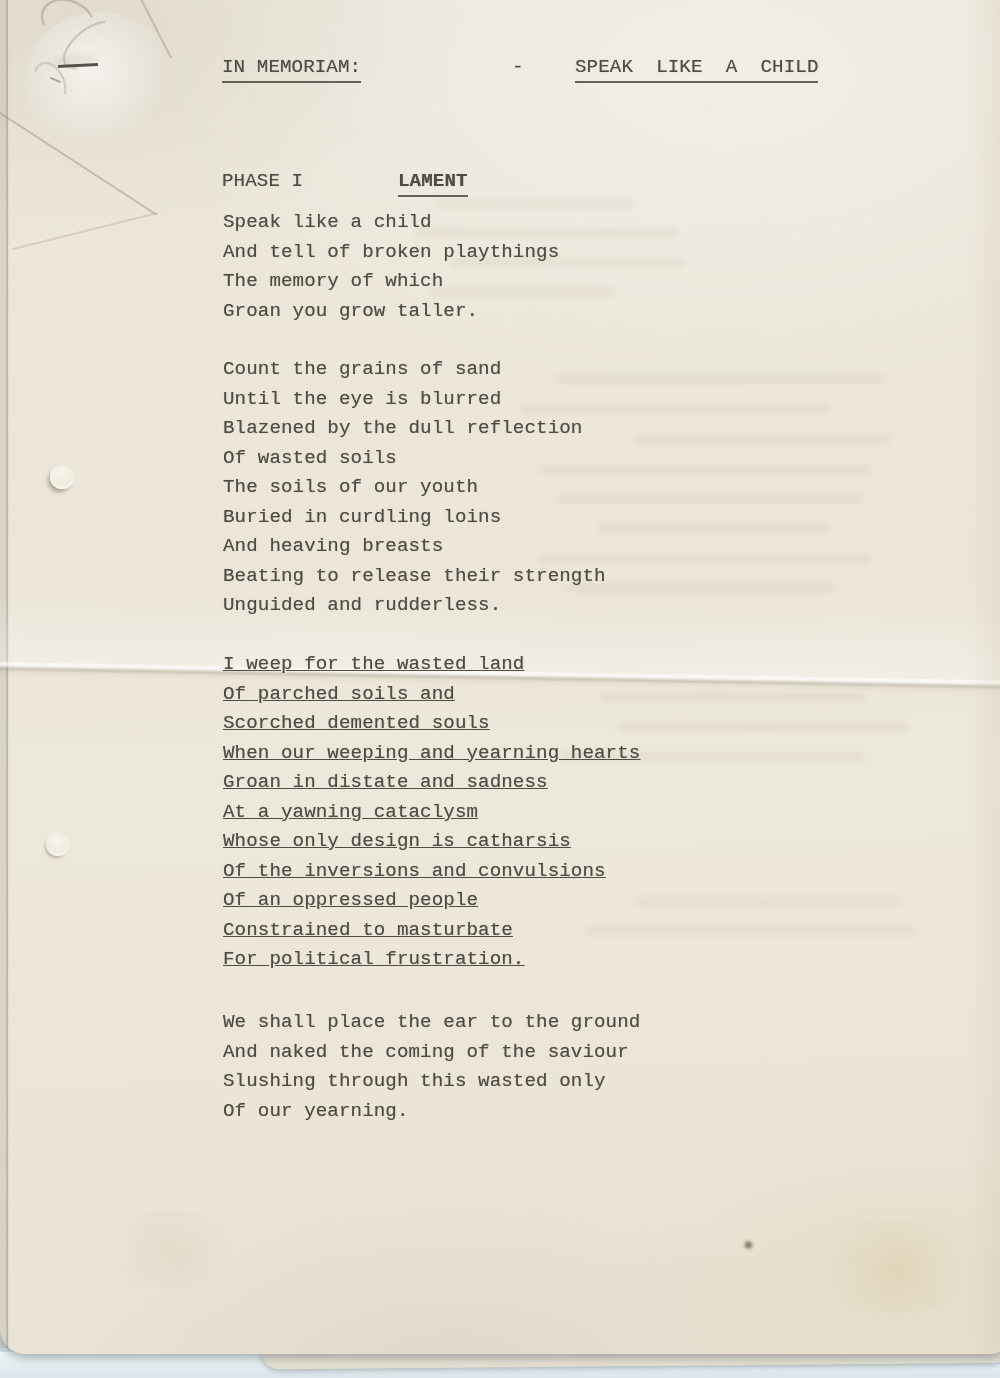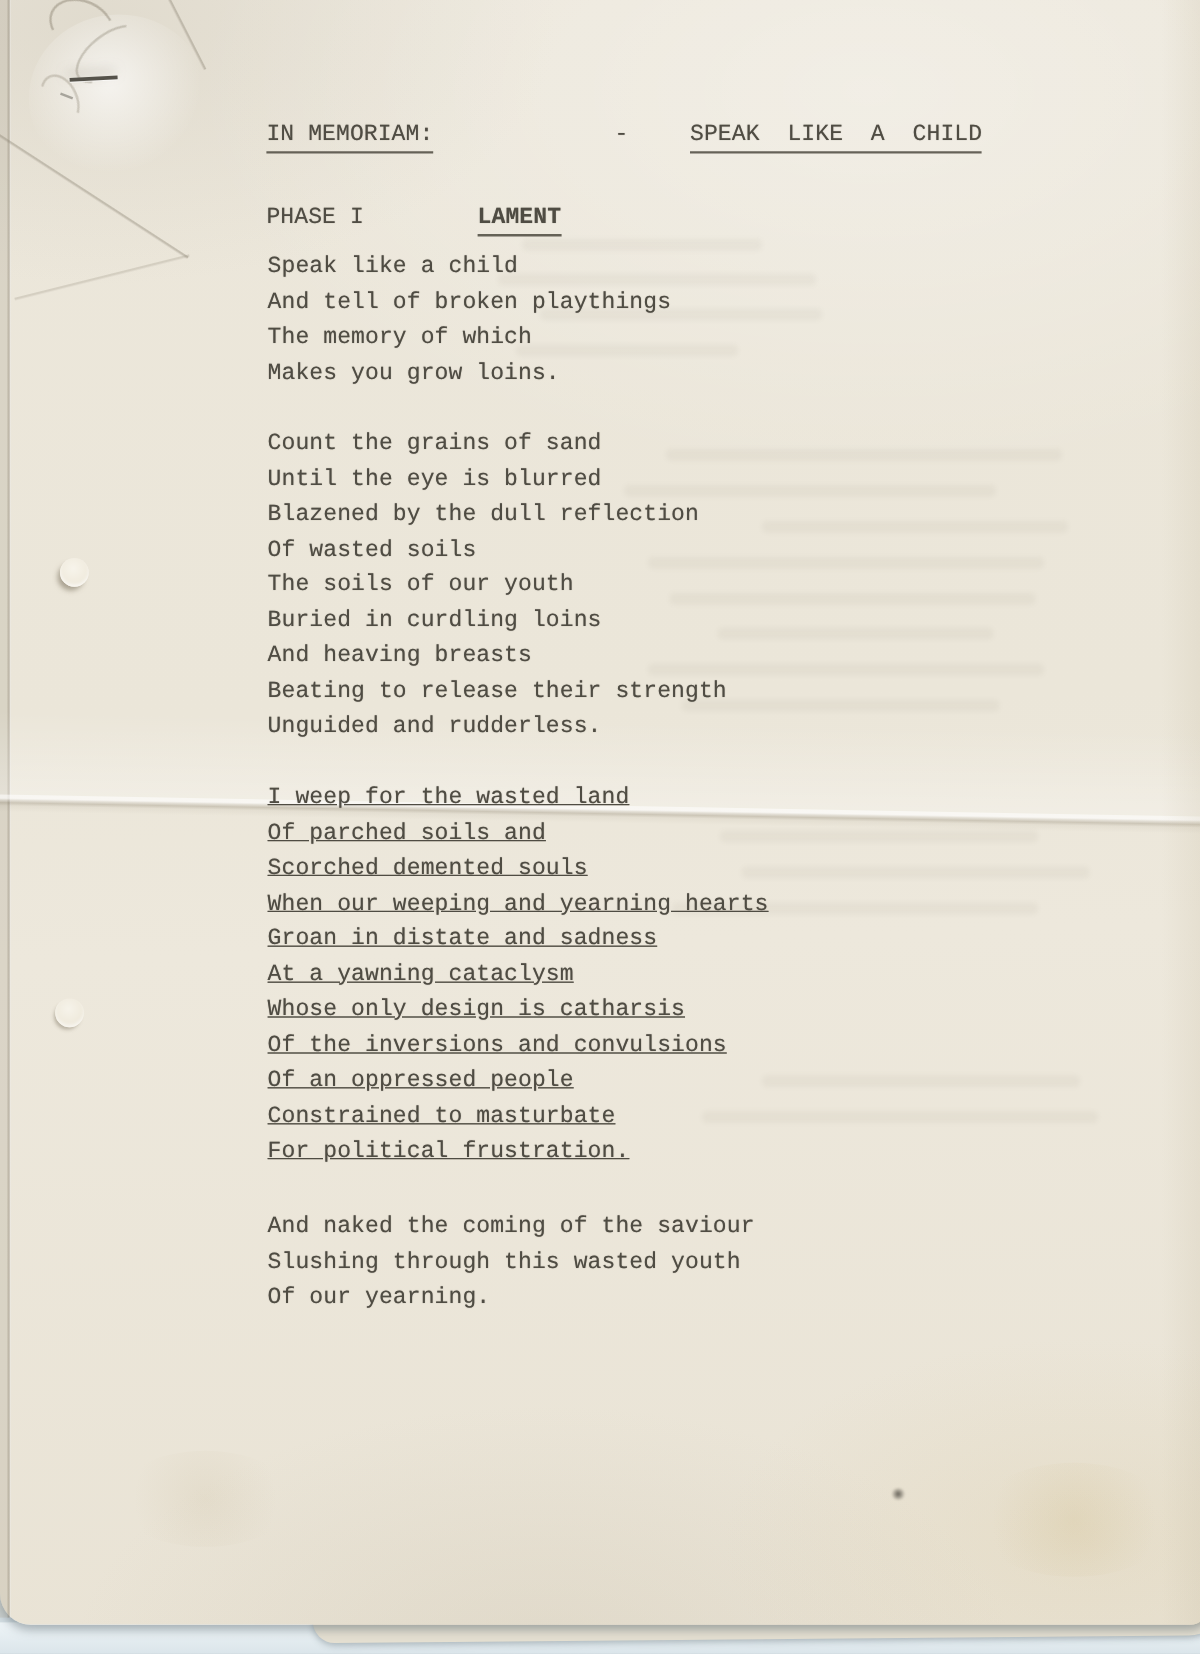--- a/index.html
+++ b/index.html
@@ -103,21 +103,21 @@
 
   
   .bb{position:absolute;height:10px;background:#6d6552;opacity:.055;filter:blur(2.3px);border-radius:4px;}
 
   
   .content{position:absolute;inset:0;color:#4f4c43;}
   .content span{white-space:pre;}
   .tline{position:absolute;font-size:19.2px;letter-spacing:.08px;
          text-shadow:0 0 .8px rgba(80,75,65,.55);}
   .u{display:inline-block;border-bottom:2px solid rgba(82,78,68,.88);padding-bottom:3px;}
-  .header-line{left:222px;top:56px;width:650px;height:34px;margin-top:45px;}
+  .header-line{left:222px;top:56px;width:650px;height:34px;}
   .dash{position:absolute;left:290px;top:0;}
   .title-right{position:absolute;left:353px;top:0;}
   .phase-line{left:222px;top:148px;width:400px;height:34px;margin-top:22px;}
   .lament{position:absolute;left:176px;top:0;font-weight:bold;}
   .stanza{position:absolute;left:223px;font-size:19.2px;line-height:29.5px;letter-spacing:.08px;
           white-space:pre;text-shadow:0 0 .8px rgba(80,75,65,.55);color:#4f4c43;}
   .s1{top:208px;} .s2{top:355px;} .s3{top:650px;text-decoration:underline;} .s4{top:1008px;}
 </style>
 </head>
 <body>
@@ -176,19 +176,19 @@
       <span class="u">IN MEMORIAM:</span>
       <span class="dash">-</span>
       <span class="u title-right">SPEAK  LIKE  A  CHILD</span>
     </div>
 
     <div class="tline phase-line">
       <span>PHASE I</span>
       <span class="u lament">LAMENT</span>
     </div>
 
-    <div class="stanza s1"><div class="line">Speak like a child</div><div class="line">And tell of broken playthings</div><div class="line">The memory of which</div><div class="line">Makes you grow loins.</div></div>
+    <div class="stanza s1"><div class="line">Speak like a child</div><div class="line">And tell of broken playthings</div><div class="line">The memory of which</div><div class="line">Groan you grow taller.</div></div>
     <div class="stanza s2"><div class="line">Count the grains of sand</div><div class="line">Until the eye is blurred</div><div class="line">Blazened by the dull reflection</div><div class="line">Of wasted soils</div><div class="line">The soils of our youth</div><div class="line">Buried in curdling loins</div><div class="line">And heaving breasts</div><div class="line">Beating to release their strength</div><div class="line">Unguided and rudderless.</div></div>
     <div class="stanza s3"><div class="line">I weep for the wasted land</div><div class="line">Of parched soils and</div><div class="line">Scorched demented souls</div><div class="line">When our weeping and yearning hearts</div><div class="line">Groan in distate and sadness</div><div class="line">At a yawning cataclysm</div><div class="line">Whose only design is catharsis</div><div class="line">Of the inversions and convulsions</div><div class="line">Of an oppressed people</div><div class="line">Constrained to masturbate</div><div class="line">For political frustration.</div></div>
-    <div class="stanza s4"><div class="line">And naked the coming of the saviour</div><div class="line">Slushing through this wasted youth</div><div class="line">Of our yearning.</div></div>
+    <div class="stanza s4"><div class="line">We shall place the ear to the ground</div><div class="line">And naked the coming of the saviour</div><div class="line">Slushing through this wasted only</div><div class="line">Of our yearning.</div></div>
 
   </div>
 </div>
 
 </body></html>

